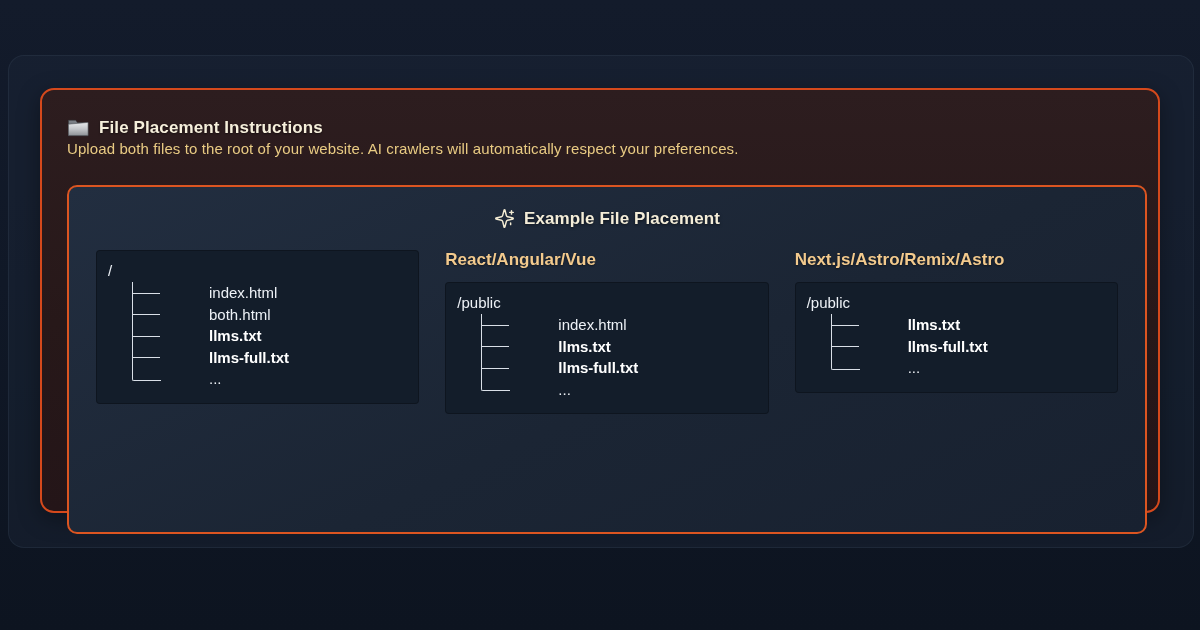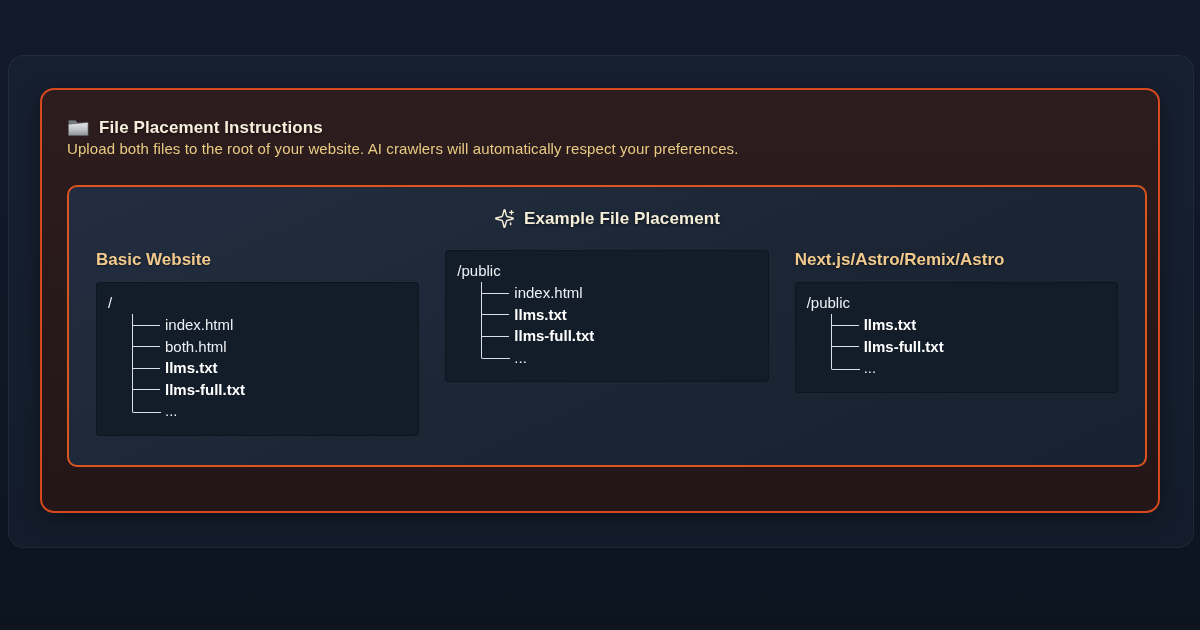--- a/index.html
+++ b/index.html
@@ -35,21 +35,21 @@
     letter-spacing: 0.1px;
     text-shadow: 0 1px 2px rgba(0,0,0,0.5);
   }
   .card-subtitle {
     margin-top: 2px;
     font-size: 15px; color: #e9cb83;
     letter-spacing: 0.1px;
   }
   .inner-card {
     margin-top: 28px;
-    height: 282px;
+    height: 349px;
     border: 2px solid #dc5521;
     border-radius: 10px;
     background: linear-gradient(155deg, #222e40 0%, #1b2534 55%, #182130 100%);
     padding: 21px 27px 27px 27px;
   }
   .inner-title-row {
     display: flex; align-items: center; justify-content: center; gap: 9px;
   }
   .sparkles-icon-wrap { width: 21px; height: 21px; display: inline-flex; }
   .inner-title {
@@ -98,21 +98,21 @@
     border-top: 1.5px solid #d9dfe7;
   }
   .tree-row.last::before {
     bottom: auto;
     height: calc(50% + 1px);
     width: 28px;
     border-bottom: 1.5px solid #d9dfe7;
     border-bottom-left-radius: 2px;
   }
   .tree-row.last::after { display: none; }
-  .tree-row .file { color: #edf1f6; }
+  .tree-row .file { color: #edf1f6; margin-left: 44px; }
   .tree-row .file.hl { color: #ffffff; font-weight: 700; }
 </style>
 </head>
 <body>
 
 <div class="backdrop-panel"></div>
 
 <div class="outer-card">
 
   <div class="card-header">
@@ -148,32 +148,32 @@
             <path d="M22 5h-4"></path>
             <path d="M19 17v2"></path>
         </svg>
       </span>
       <span class="inner-title">Example File Placement</span>
     </div>
 
     <div class="columns">
 
       <div class="column">
-        <div class="col-heading">Basic Website</div>
         <div class="tree-panel">
           <div class="tree-root">/</div>
           <div class="tree-row"><span class="file">index.html</span></div>
           <div class="tree-row"><span class="file">both.html</span></div>
           <div class="tree-row"><span class="file hl">llms.txt</span></div>
           <div class="tree-row"><span class="file hl">llms-full.txt</span></div>
           <div class="tree-row last"><span class="file">...</span></div>
         </div>
       </div>
 
       <div class="column">
+        <div class="col-heading">React/Angular/Vue</div>
         <div class="tree-panel">
           <div class="tree-root">/public</div>
           <div class="tree-row"><span class="file">index.html</span></div>
           <div class="tree-row"><span class="file hl">llms.txt</span></div>
           <div class="tree-row"><span class="file hl">llms-full.txt</span></div>
           <div class="tree-row last"><span class="file">...</span></div>
         </div>
       </div>
 
       <div class="column">

